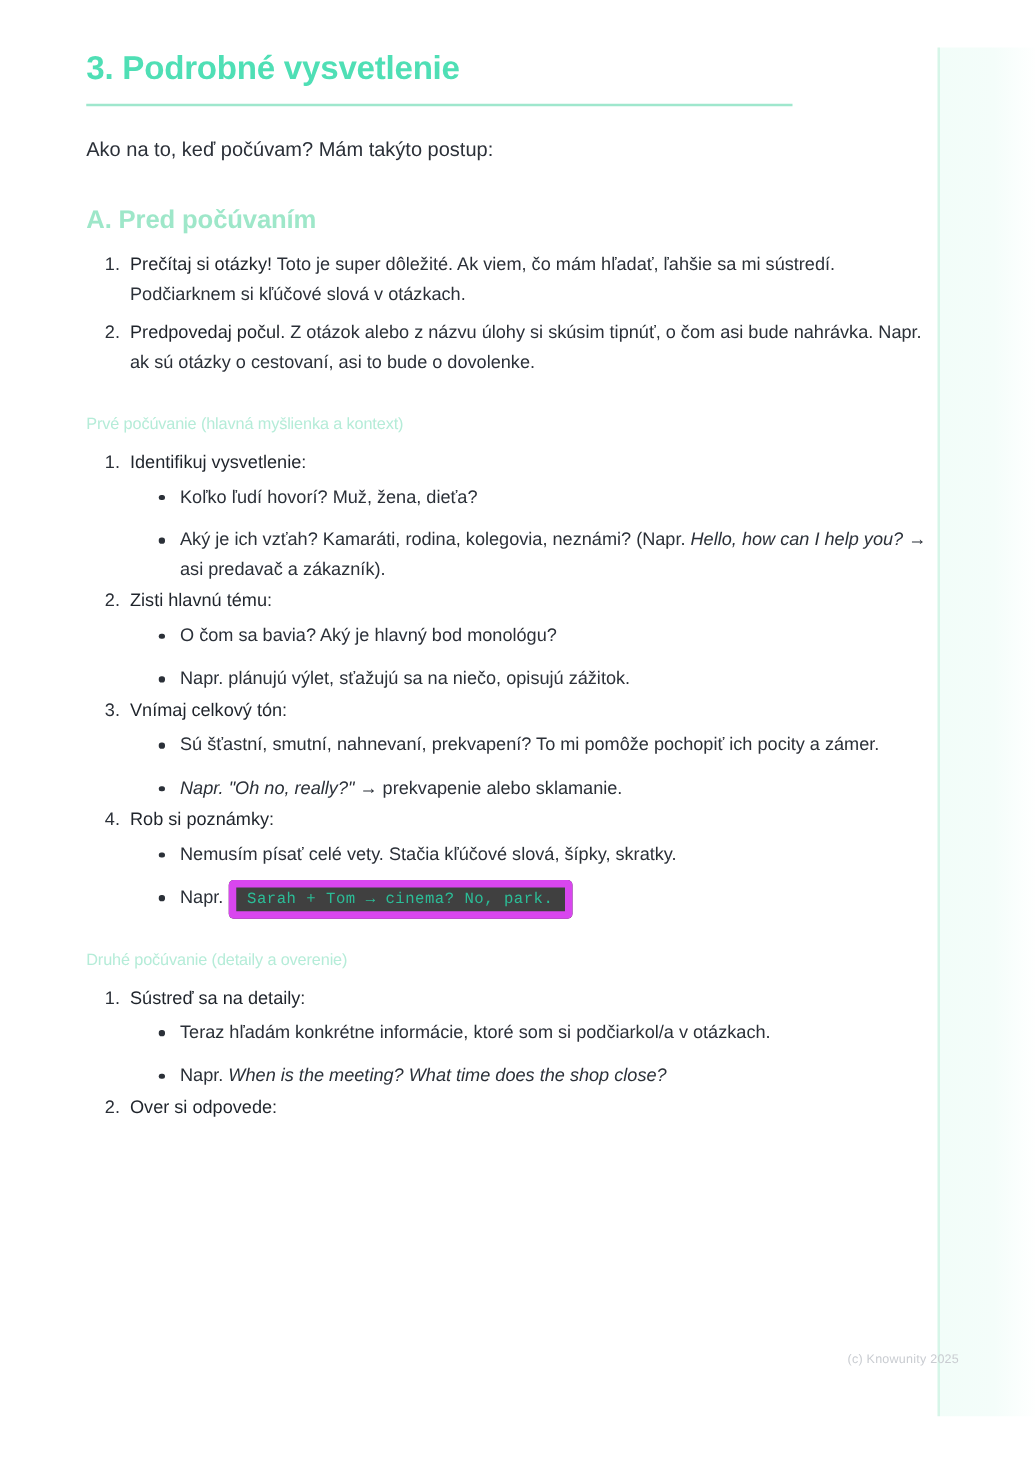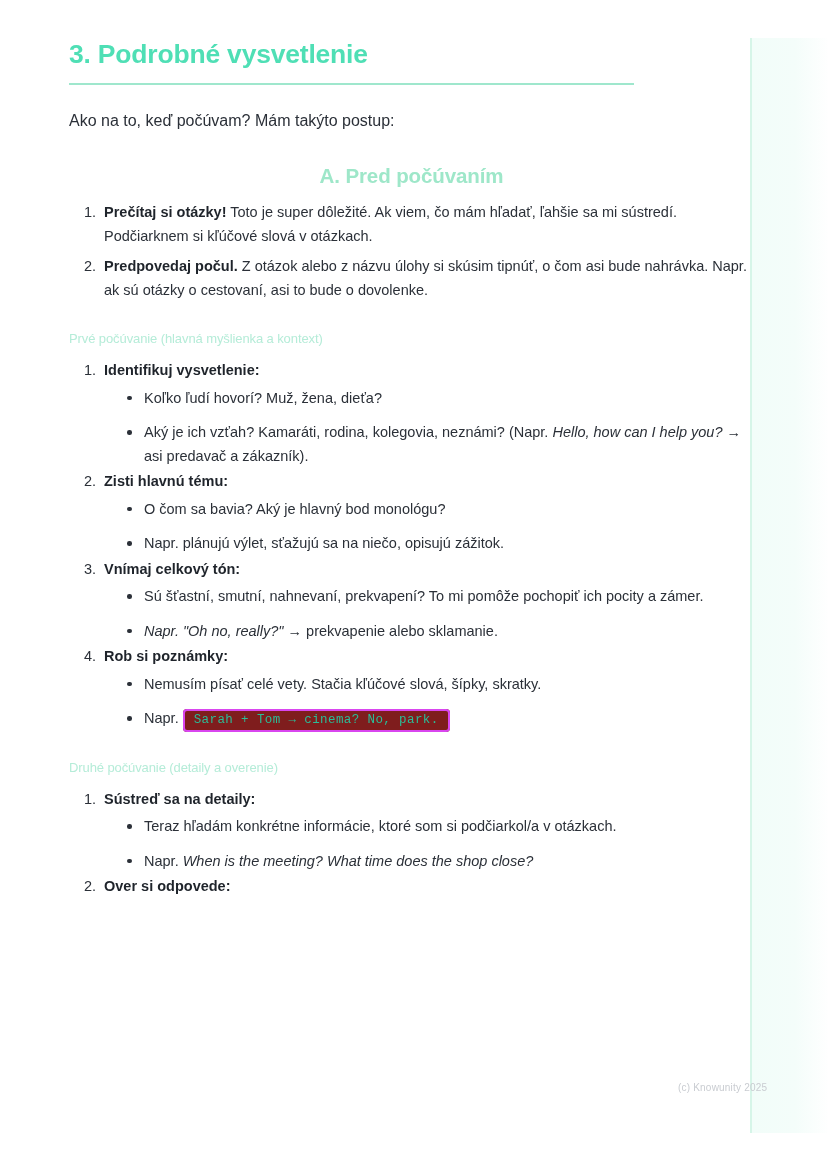--- a/index.html
+++ b/index.html
@@ -60,21 +60,20 @@
     margin: 24px 0 0 0;
     color: #2b3038;
   }
 
   h2.sec {
     font-size: 20.5px;
     font-weight: bold;
     color: #9ee7c9;
     margin: 31px 0 0 0;
     letter-spacing: -0.1px;
-    text-align: center;
   }
   h2.sec.wide {
     margin-top: 37px;
   }
 
   h3.subsec {
     font-size: 13px;
     font-weight: normal;
     color: #b5ecd8;
     margin: 29px 0 0 0;
@@ -111,29 +110,29 @@
     content: "";
     position: absolute;
     left: 2px;
     top: 9px;
     width: 4.5px;
     height: 4.5px;
     border-radius: 50%;
     background: #2b3038;
   }
 
-  b, strong { font-weight: bold; color: #1f242b; margin-top: 36px; }
+  b, strong { font-weight: normal; color: #1f242b; margin-top: 36px; }
   i, em { font-style: italic; }
 
   code.snippet {
     font-family: "Liberation Mono", "DejaVu Sans Mono", monospace;
     font-size: 12.5px;
     color: #2bbd97;
-    background: #7f1d1d;
-    border: 2px solid #d946ef;
+    background: #404040;
+    border: 6px solid #d946ef;
     border-radius: 4px;
     padding: 2px 9px 3px 9px;
     letter-spacing: 0.4px;
     white-space: nowrap;
   }
 
   #footer-note {
     position: absolute;
     left: 678px;
     top: 1082px;

